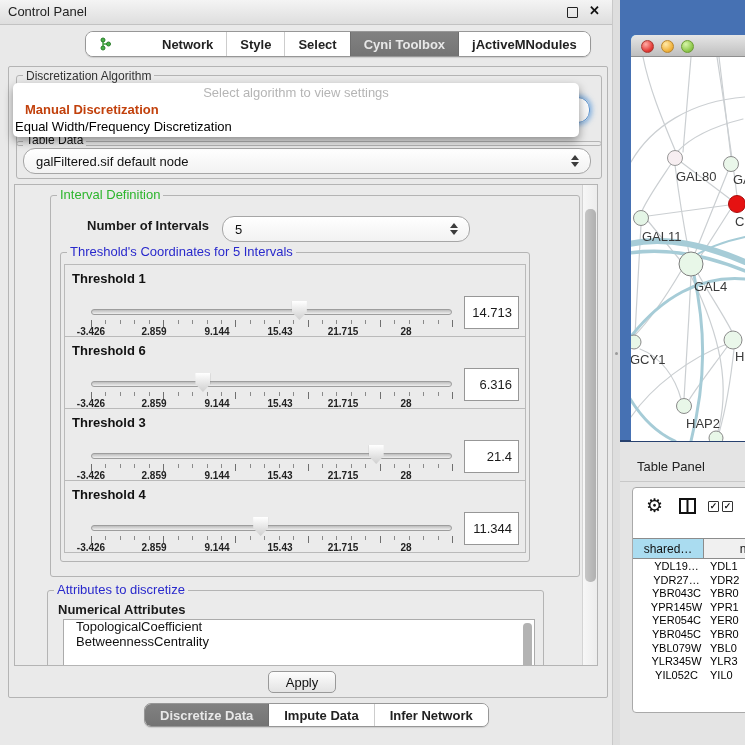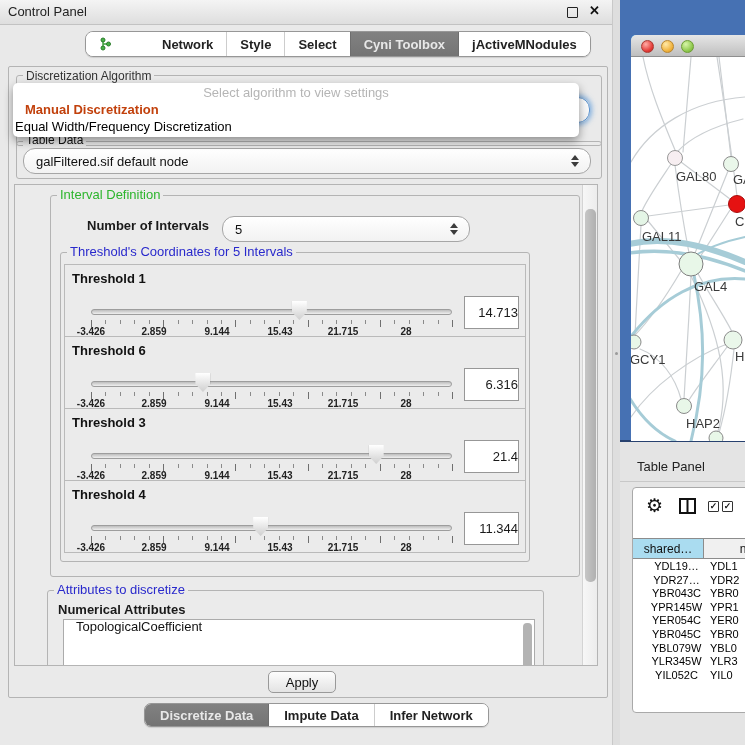--- a/index.html
+++ b/index.html
@@ -68,21 +68,21 @@
     background:linear-gradient(#bdbdbd,#efefef);}
   .ticks-minor{position:absolute;left:0;top:55px;width:362px;height:4px;
     background:repeating-linear-gradient(to right,#8a8a8a 0,#8a8a8a 1px,transparent 1px,transparent 14.44px);}
   .ticks-major{position:absolute;left:0;top:55px;width:362px;height:7px;
     background:repeating-linear-gradient(to right,#6f6f6f 0,#6f6f6f 1px,transparent 1px,transparent 72.2px);}
   .thumb{position:absolute;top:36px;width:15px;height:19px;background:linear-gradient(#ffffff,#cfcfcf);
     clip-path:polygon(0 0,100% 0,100% 58%,50% 100%,0 58%);filter:drop-shadow(0 0 1px #777);}
   .scale{position:absolute;left:0;top:61px;width:315px;height:12px;}
   .scale span{position:absolute;transform:translateX(-50%);font-size:10px;font-weight:bold;color:#222;white-space:nowrap;}
   .value-box{position:absolute;right:6px;top:31px;width:55px;height:33px;background:#fff;border:1px solid #979797;
-    font-size:13px;display:flex;align-items:center;justify-content:flex-end;}
+    font-size:13px;display:flex;align-items:center;justify-content:flex-end;padding-right:6px;}
 
   
   #attr-subtitle{position:absolute;left:10px;top:11px;font-size:13px;font-weight:bold;}
   #attr-list{position:absolute;left:15px;top:28px;width:472px;height:58px;background:#fff;border:1px solid #ababab;overflow:hidden;}
   #attr-list .item{font-size:13px;padding-left:12px;line-height:14.5px;color:#111;}
   #attr-scroll{position:absolute;right:2px;top:3px;width:9px;height:46px;border-radius:4px;background:#b3b3b3;}
 
   #apply-btn{position:absolute;left:259px;top:604px;width:68px;height:22px;border:1px solid #999;border-radius:5px;
     background:linear-gradient(#fdfdfd,#e3e3e3);font-size:13px;color:#111;display:flex;align-items:center;justify-content:center;}
 
@@ -266,20 +266,21 @@
               </div>
               <div class="value-box">11.344</div>
             </div>
           </div>
 
         <div class="groupbox" style="left:32px;top:405px;width:497px;height:90px;">
           <span id="attr-subtitle">Numerical Attributes</span>
           <div id="attr-list">
 
               <div class="item">TopologicalCoefficient</div>
+              <div class="item">BetweennessCentrality</div>
               <div id="attr-scroll"></div>
             </div>
         </div>
         <span class="grouplabel blue" style="left:39px;top:398px;">Attributes to discretize</span>
 
         <div class="vscroll-track">
           <div class="vscroll-thumb" style="left:2px;top:24px;width:11px;height:373px;"></div>
         </div>
       </div>
 

